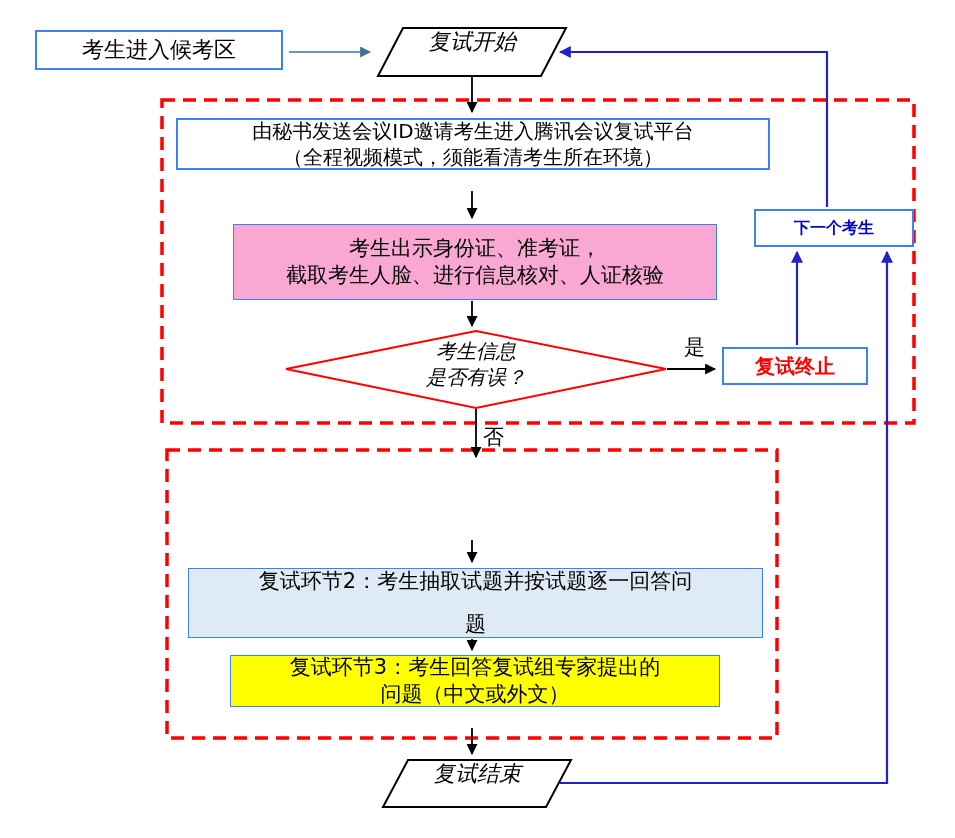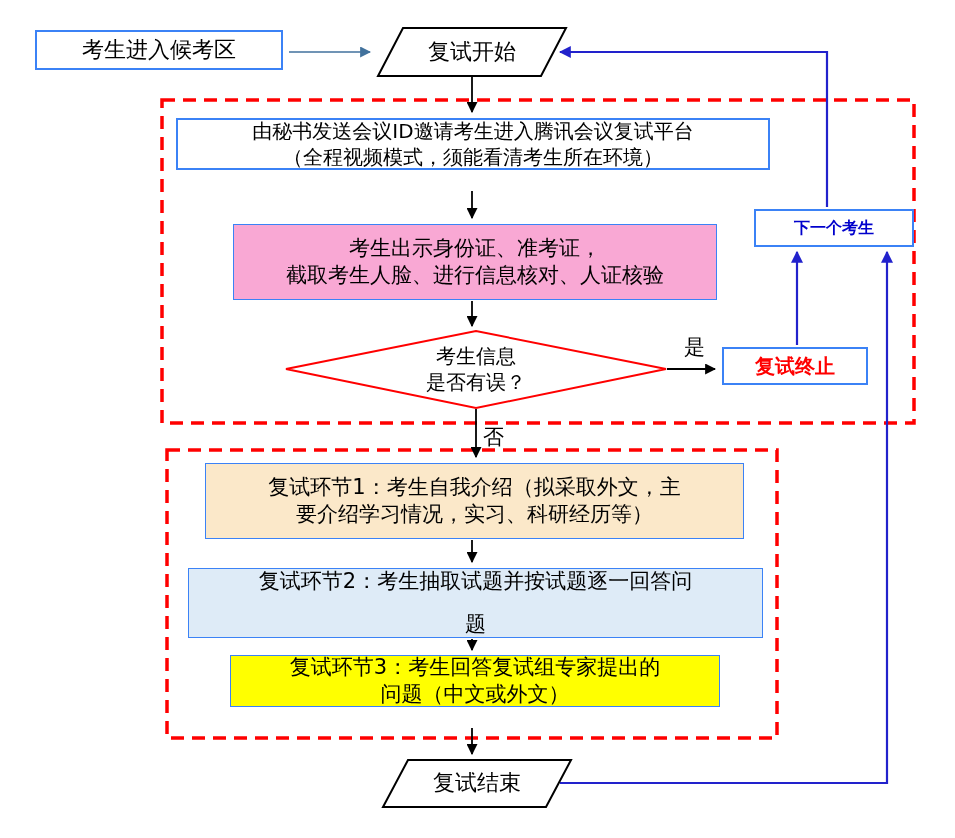--- a/index.html
+++ b/index.html
@@ -17,21 +17,21 @@
   .thin{border-width:1px;}
   .node .ln{display:block;}
   .waiting{left:35px;top:30px;width:248px;height:40px;font-size:22px;}
   .send-id{left:176px;top:118px;width:594px;height:52px;font-size:20px;}
   .id-check{left:233px;top:224px;width:484px;height:76px;background:#f9a8d4;}
   .terminate{left:722px;top:347px;width:146px;height:38px;font-size:20px;font-weight:bold;color:#FF0000;}
   .next-cand{left:754px;top:209px;width:160px;height:38px;font-size:16px;font-weight:bold;color:#0000CC;}
   .step1{left:205px;top:463px;width:539px;height:76px;background:#FBE8C9;}
   .step2{left:188px;top:568px;width:575px;height:70px;background:#DEEBF7;gap:16px;}
   .step3{left:230px;top:655px;width:490px;height:52px;background:#FFFF00;}
-  .overlay{position:absolute;display:flex;flex-direction:column;align-items:center;justify-content:center;text-align:center;line-height:1.3;}
+  .overlay{position:absolute;display:flex;flex-direction:column;align-items:center;text-align:center;line-height:1.3;font-style:italic;}
   .start-label{left:388px;top:28px;width:168px;height:48px;font-size:22px;}
   .end-label{left:393px;top:760px;width:168px;height:46px;font-size:22px;}
   .decision-label{left:376px;top:338px;width:200px;height:62px;font-size:20px;}
   .edge-label{position:absolute;font-size:21px;}
   .yes-label{left:684px;top:333px;}
   .no-label{left:483px;top:423px;}
 </style>
 </head>
 <body>
 
@@ -88,24 +88,20 @@
   </div>
 
   <div class="node boxed terminate">
     <span class="ln">复试终止</span>
   </div>
 
   <div class="node boxed next-cand">
     <span class="ln">下一个考生</span>
   </div>
 
-  <div class="node boxed thin step1">
-    <span class="ln">复试环节1：考生自我介绍（拟采取外文，主</span>
-    <span class="ln">要介绍学习情况，实习、科研经历等）</span>
-  </div>
 
   <div class="node boxed thin step2">
     <span class="ln">复试环节2：考生抽取试题并按试题逐一回答问</span>
     <span class="ln">题</span>
   </div>
 
   <div class="node boxed thin step3">
     <span class="ln">复试环节3：考生回答复试组专家提出的</span>
     <span class="ln">问题（中文或外文）</span>
   </div>

